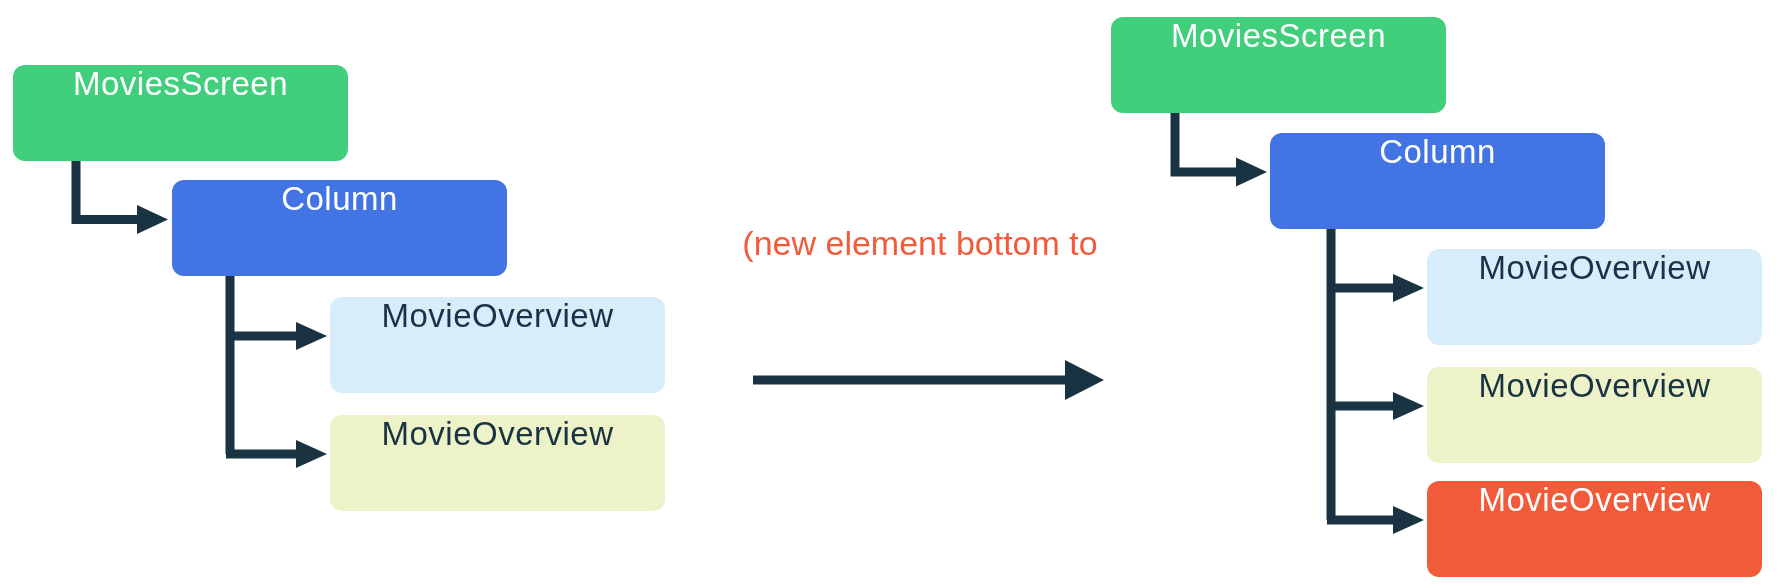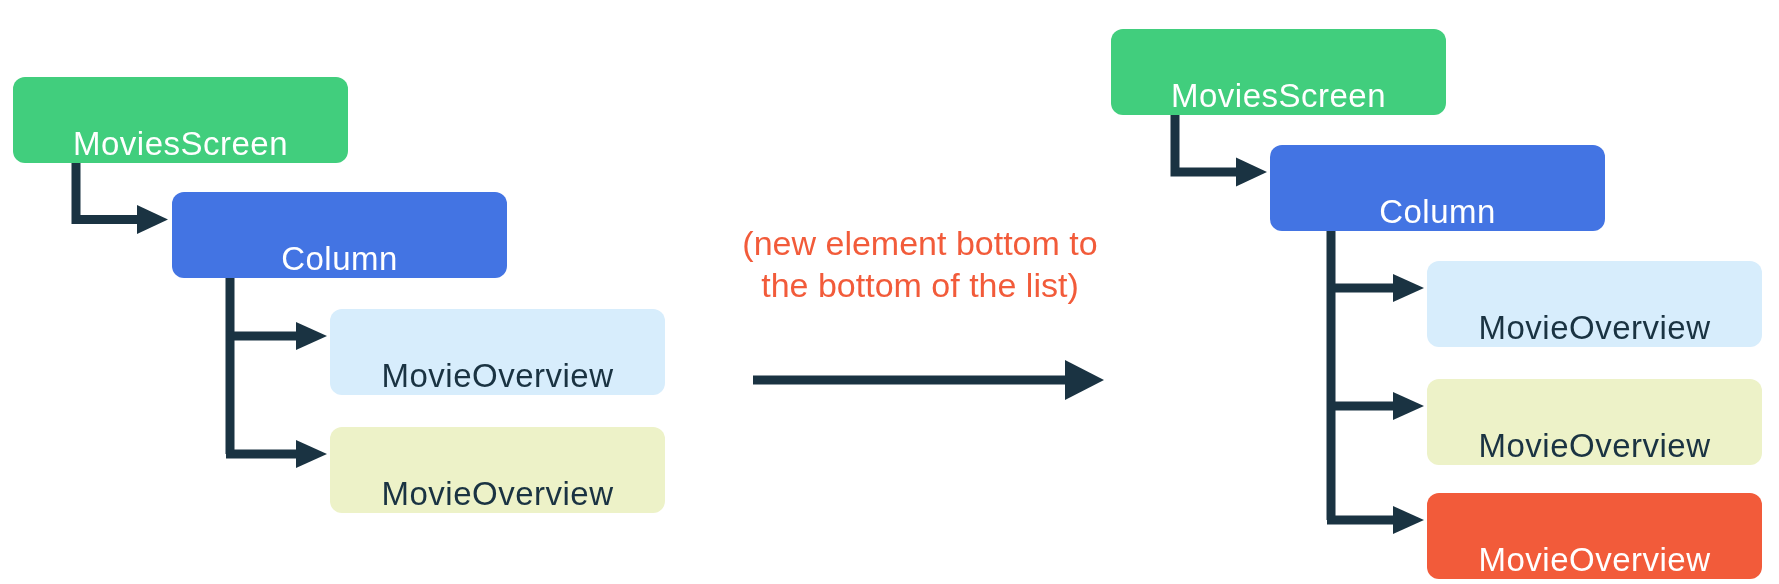--- a/index.html
+++ b/index.html
@@ -36,29 +36,28 @@
     stroke: var(--connector-dark);
     stroke-width: 9;
   }
   .arrowhead {
     fill: var(--connector-dark);
     stroke: none;
   }
   .node {
     position: absolute;
     width: 335px;
-    height: 86px;
+    height: 96px;
     border-radius: 12px;
     display: flex;
-    align-items: flex-end;
+    align-items: flex-start;
     justify-content: center;
     font-size: 33px;
     letter-spacing: 0.5px;
     box-sizing: border-box;
-    margin-top: 12px;
   }
   .node--green  { background: var(--green);  color: var(--white-text); }
   .node--blue   { background: var(--blue);   color: var(--white-text); }
   .node--light-blue   { background: var(--light-blue);   color: var(--connector-dark); }
   .node--light-yellow { background: var(--light-yellow); color: var(--connector-dark); }
   .node--orange { background: var(--orange); color: var(--white-text); }
   .annotation {
     position: absolute;
     left: 645px;
     top: 222px;
@@ -118,21 +117,20 @@
   </div>
   <div class="node node--light-blue" style="left:330px; top:297px;">
     <span>MovieOverview</span>
   </div>
   <div class="node node--light-yellow" style="left:330px; top:415px;">
     <span>MovieOverview</span>
   </div>
 
   <div class="annotation">
     <div>(new element bottom to</div>
-    <div>the bottom of the list)</div>
   </div>
 
   <div class="node node--green" style="left:1111px; top:17px;">
     <span>MoviesScreen</span>
   </div>
   <div class="node node--blue" style="left:1270px; top:133px;">
     <span>Column</span>
   </div>
   <div class="node node--light-blue" style="left:1427px; top:249px;">
     <span>MovieOverview</span>

